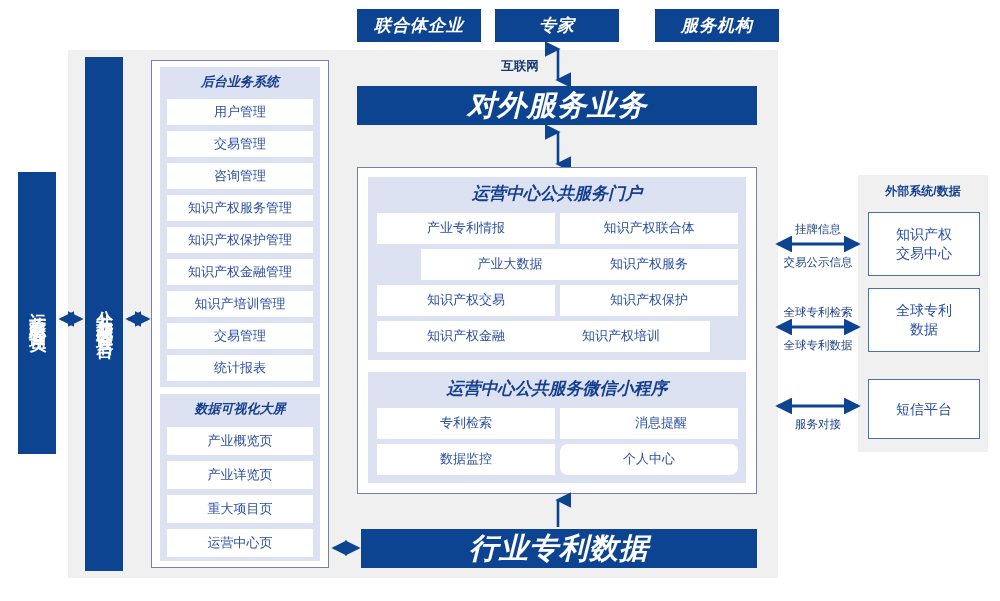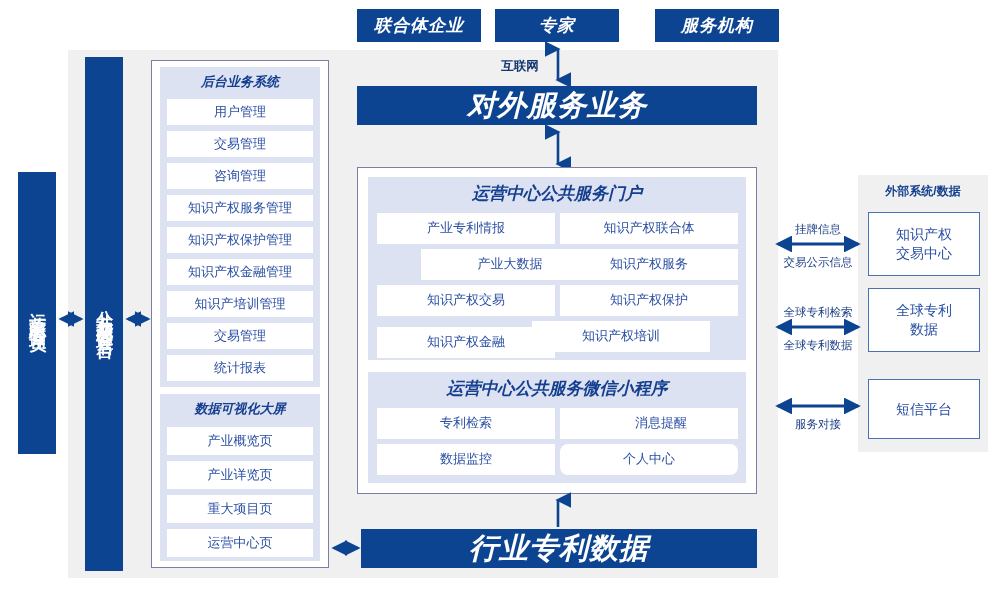--- a/index.html
+++ b/index.html
@@ -135,21 +135,21 @@
 
 <div class="abs groupbox" style="left:368px;top:177px;width:378px;height:183px;"></div>
 <div class="abs grouptitle" style="left:368px;top:177px;width:378px;height:33px;font-size:17px;">运营中心公共服务门户</div>
 
 <div class="abs card" style="left:377px;top:213px;width:178px;height:31px;">产业专利情报</div>
 <div class="abs card" style="left:560px;top:213px;width:178px;height:31px;">知识产权联合体</div>
 <div class="abs card" style="left:377px;top:249px;width:178px;height:31px;margin-left:44px;">产业大数据</div>
 <div class="abs card" style="left:560px;top:249px;width:178px;height:31px;">知识产权服务</div>
 <div class="abs card" style="left:377px;top:285px;width:178px;height:31px;">知识产权交易</div>
 <div class="abs card" style="left:560px;top:285px;width:178px;height:31px;">知识产权保护</div>
-<div class="abs card" style="left:377px;top:321px;width:178px;height:31px;margin-top:6px;">知识产权金融</div>
+<div class="abs card" style="left:377px;top:321px;width:178px;height:31px;">知识产权金融</div>
 <div class="abs card" style="left:532px;top:321px;width:178px;height:31px;">知识产权培训</div>
 
 <div class="abs groupbox" style="left:368px;top:372px;width:378px;height:111px;"></div>
 <div class="abs grouptitle" style="left:368px;top:372px;width:378px;height:33px;font-size:17px;">运营中心公共服务微信小程序</div>
 
 <div class="abs card" style="left:377px;top:408px;width:178px;height:31px;">专利检索</div>
 <div class="abs card" style="left:560px;top:408px;width:178px;height:31px;padding-left:24px;">消息提醒</div>
 <div class="abs card" style="left:377px;top:444px;width:178px;height:31px;">数据监控</div>
 <div class="abs card" style="left:560px;top:444px;width:178px;height:31px;border-radius:8px;">个人中心</div>
 

